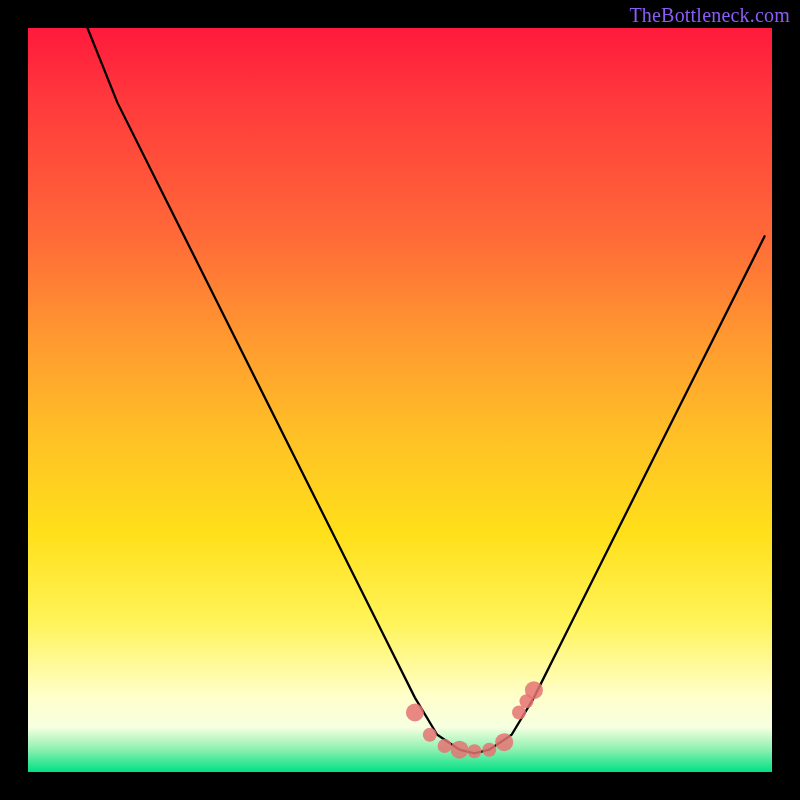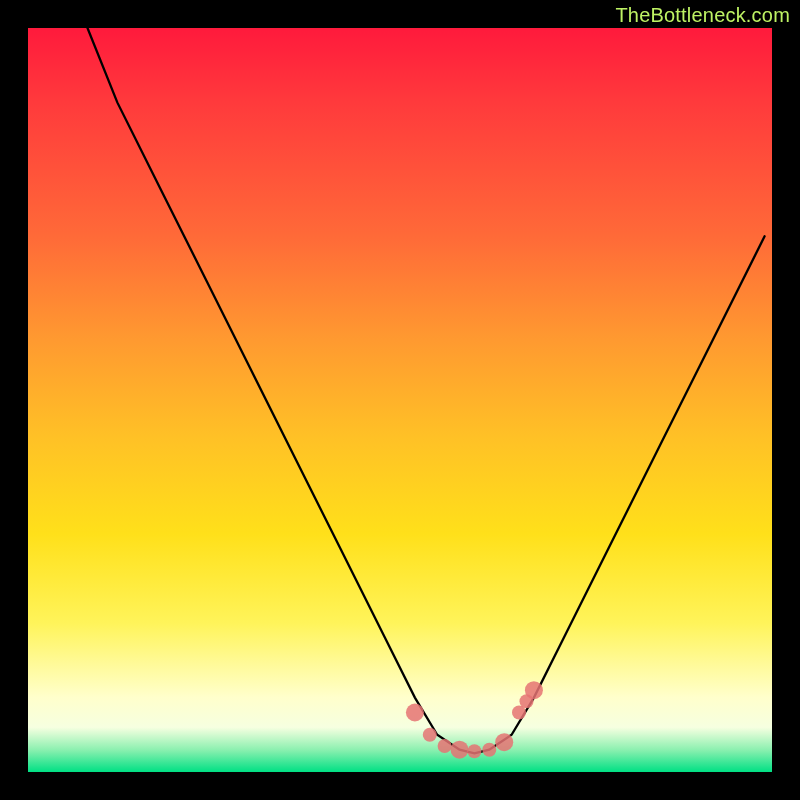--- a/index.html
+++ b/index.html
@@ -37,23 +37,23 @@
       #ffffcc 90%,
       #f6ffe0 94%,
       #8cf0b0 97%,
       #00e084 100%
     );
   }
   .attrib {
     position: absolute;
     top: 4px;
     right: 10px;
-    font-family: Liberation Sans, sans-serif;
+    font-family: Liberation Serif, serif;
     font-size: 20px;
-    color: #bef264;
+    color: #8b5cf6;
     font-weight: 500;
     letter-spacing: 0.2px;
   }
   svg.curve {
     position: absolute;
     left: 0;
     top: 0;
     width: 744px;
     height: 744px;
   }

